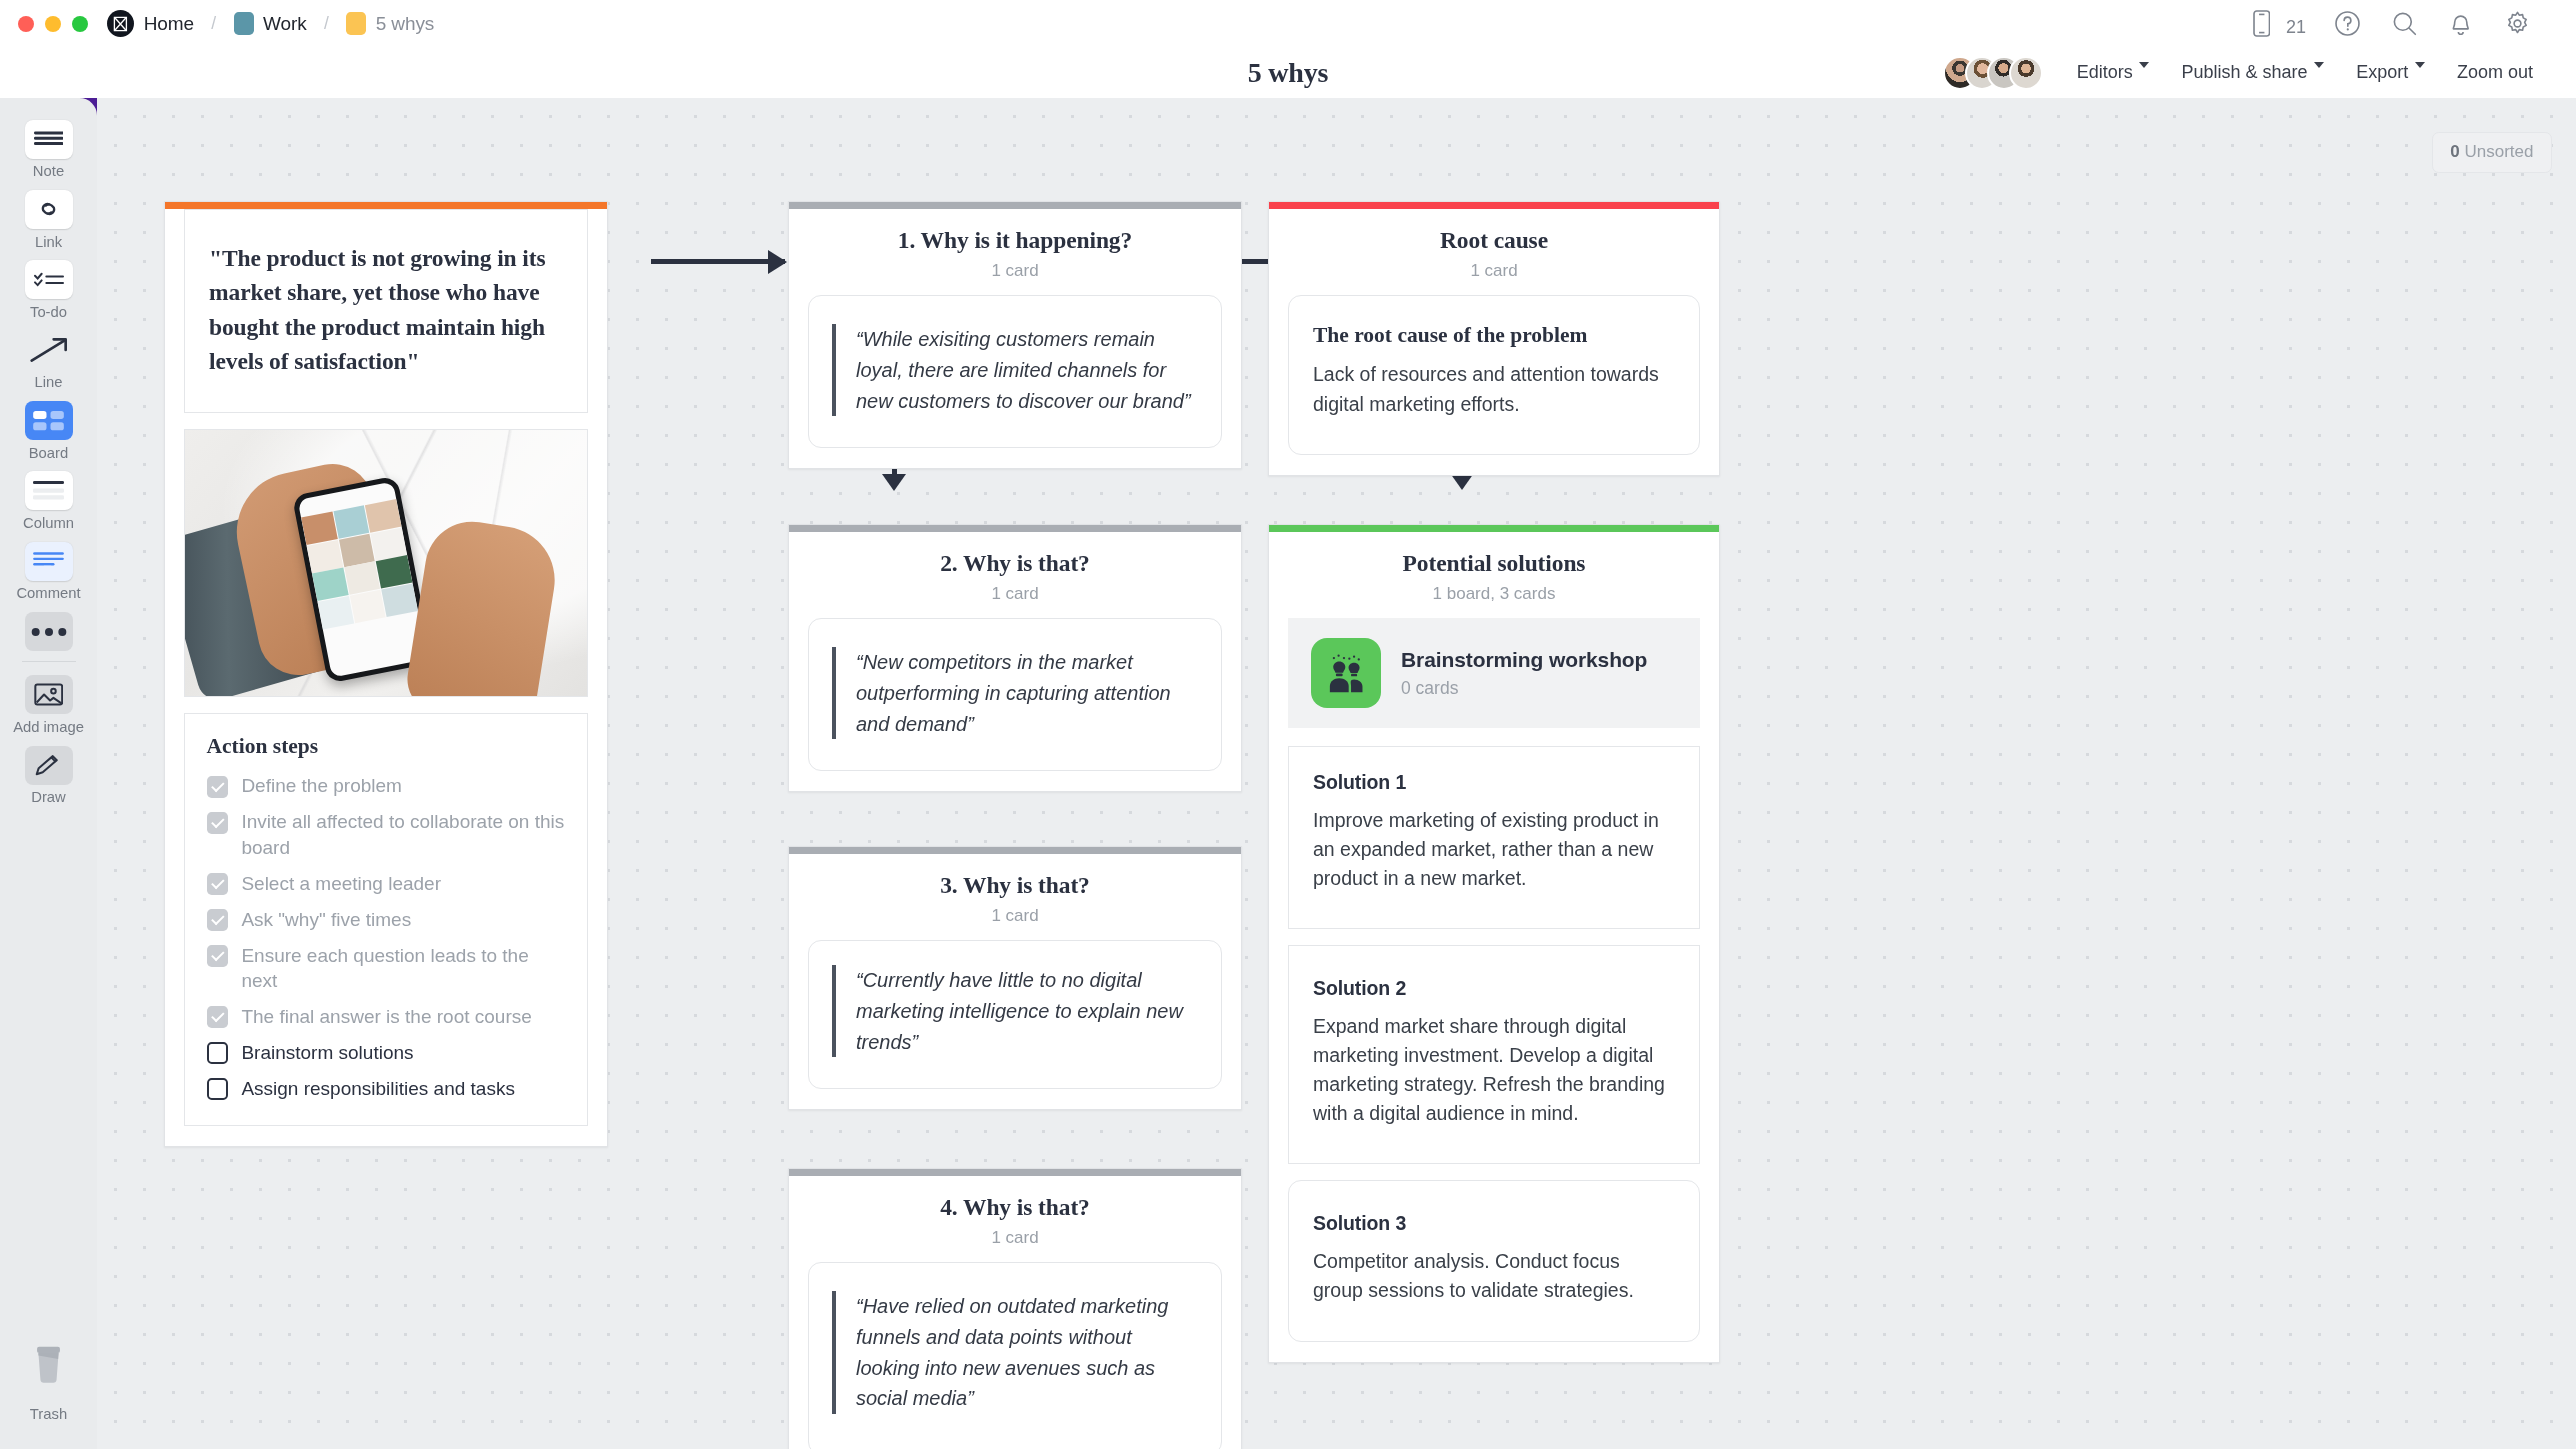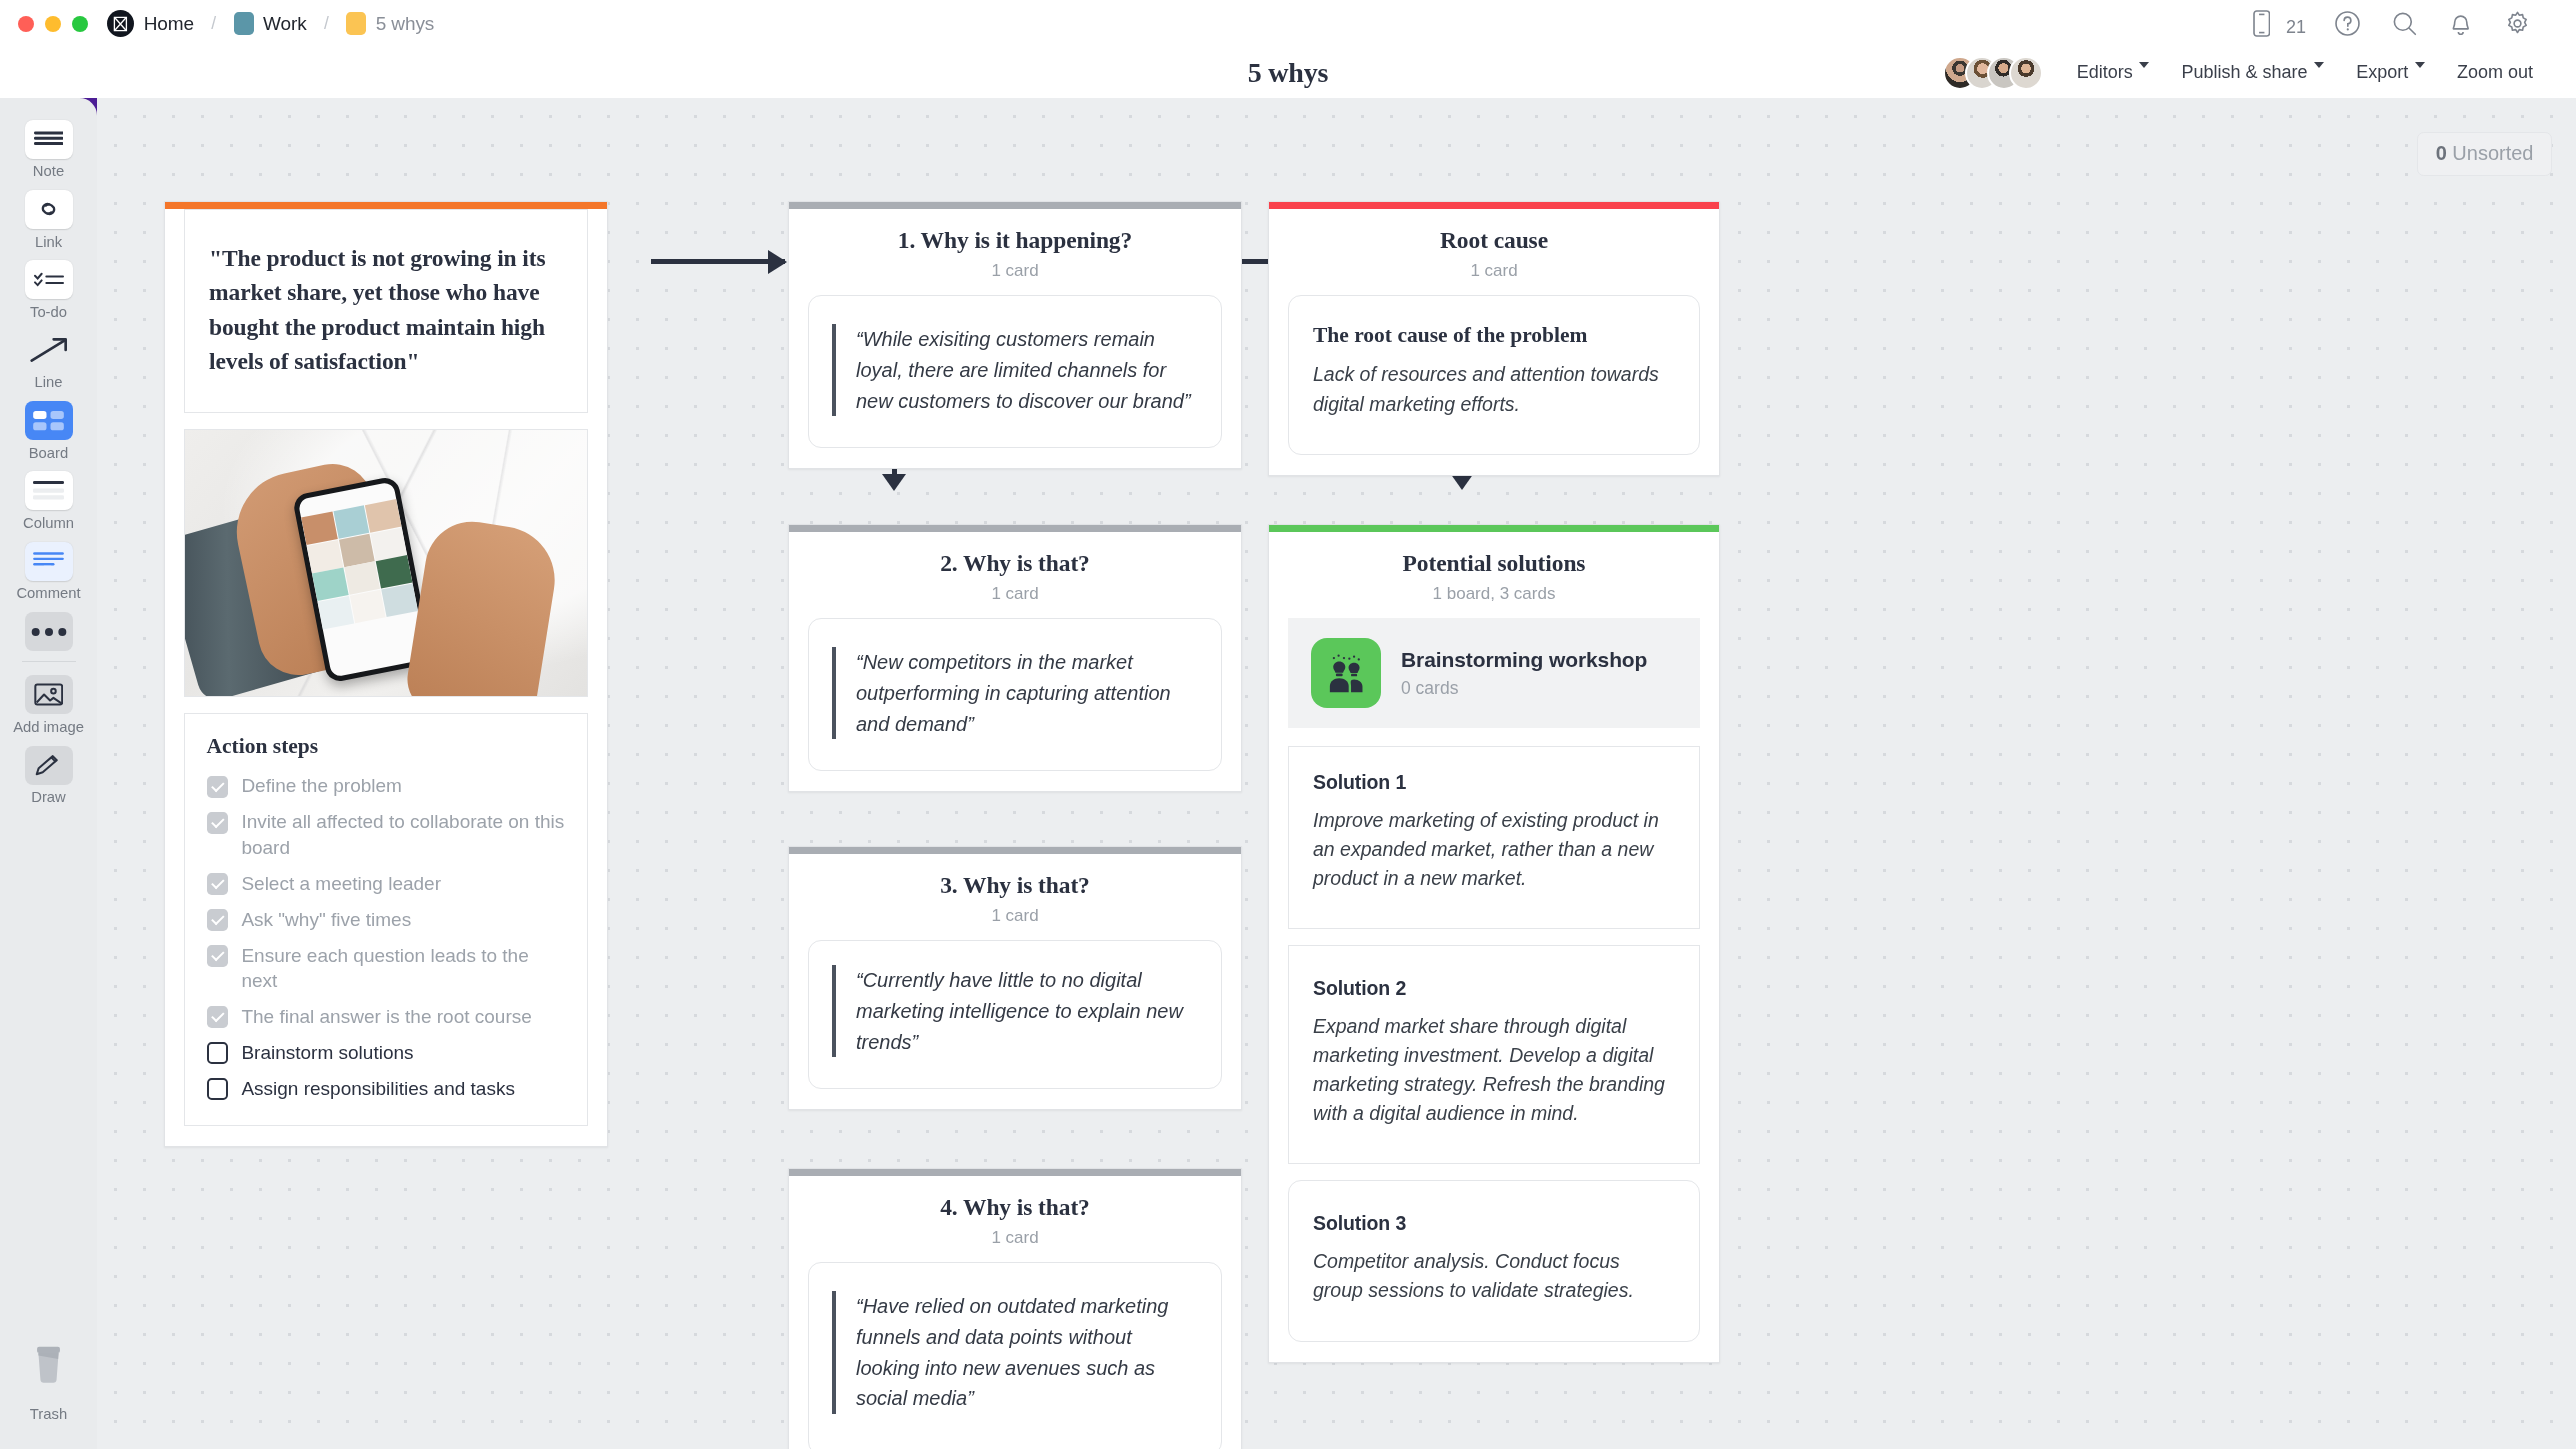--- a/index.html
+++ b/index.html
@@ -76,21 +76,21 @@
   
   .canvas {
     position:absolute; left:97px; top:98px; width:2479px; height:1352px;
     background-color:#eceef0;
     background-image:radial-gradient(#d6d9dd 1.7px, transparent 1.8px);
     background-size:29px 29px; background-position:4px 4px;
     overflow:hidden;
   }
   .unsorted {
     position:absolute; right:24px; top:34px; background:#eff0f2; border-radius:6.7px;
-    padding:9.4px 17.5px; font-size:20px; color:#9aa0a8; border:0.7px solid #e4e6e9;
+    padding:9.4px 17.5px; font-size:17px; color:#9aa0a8; border:0.7px solid #e4e6e9;
   }
   .unsorted b { color:#6d737c; font-weight:bold; }
 
   
   .col {
     position:absolute; background:#fff; border:0.7px solid #e1e3e6;
     box-shadow:0 0.7px 2px rgba(0,0,0,.06);
   }
   .col-accent { height:7.4px; width:100%; }
   .col-head { text-align:center; padding:17.5px 13.4px 14.8px; }
@@ -100,21 +100,21 @@
 
   
   .card { border:0.7px solid #e4e6e9; background:#fff; padding:20px 21.5px; margin-bottom:16px; }
   .card:last-child{margin-bottom:0;border-radius:13px;}
   .card-quote-big {
     font-family:"Liberation Serif", serif; font-weight:bold; font-size:23.5px;
     line-height:1.45; color:#2b3140; letter-spacing:-0.1px;
   }
   .card-title { font-family:"Liberation Serif", serif; font-weight:bold; font-size:21.5px; color:#2b3140; margin-bottom:12px;}
   .card-title.sans { font-family:"Liberation Sans", sans-serif; font-size:19.5px; font-weight:bold; letter-spacing:-0.1px;}
-  .card-text { font-size:19.5px; line-height:1.5; color:#3a4049;font-style:italic; }
+  .card-text { font-size:19.5px; line-height:1.5; color:#3a4049; }
   .quote-block { border-left:4.7px solid #4b525e; padding-left:20px; }
   .quote-txt { font-style:italic; font-size:20px; line-height:1.53; color:#343a45; }
 
   
   .photo-card { border:0.7px solid #e4e6e9; height:268px; overflow:hidden; margin-bottom:16px; position:relative;
     background:
       radial-gradient(ellipse at 72% 30%, rgba(255,255,255,.75) 0 40%, transparent 62%),
       linear-gradient(133deg,#efeeec 0%,#e7e6e4 36%,#f2f1ef 63%,#e3e2e0 100%);
   }
   .ph-marble { position:absolute; inset:0; opacity:.55;

